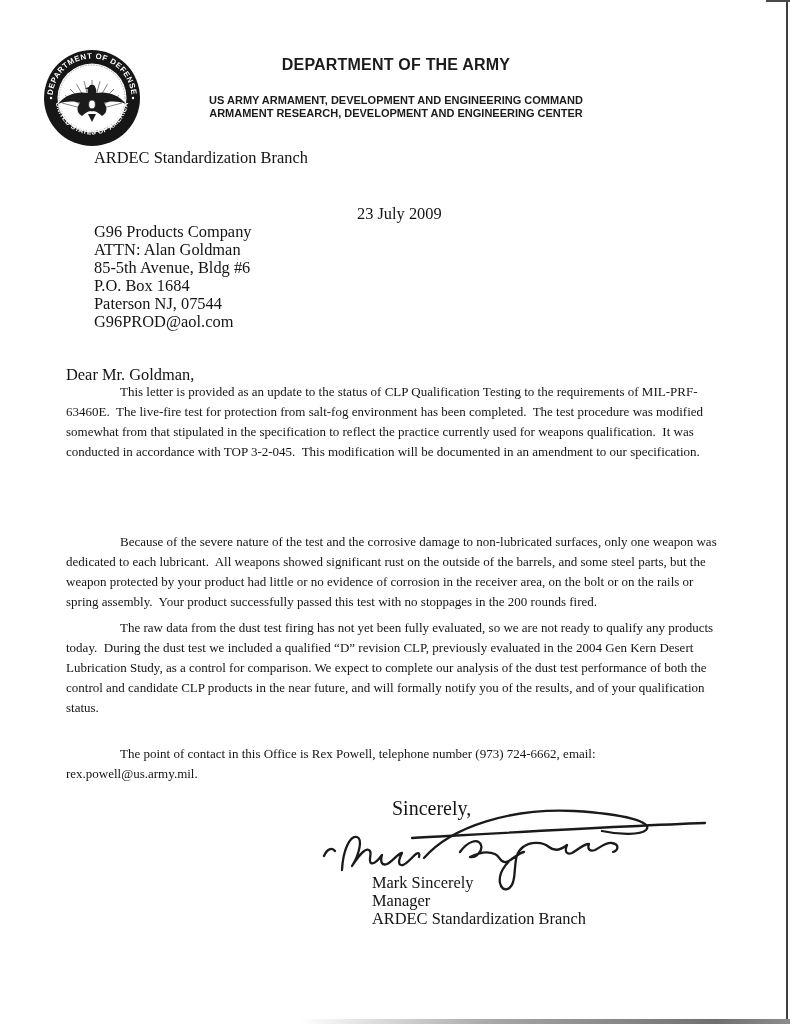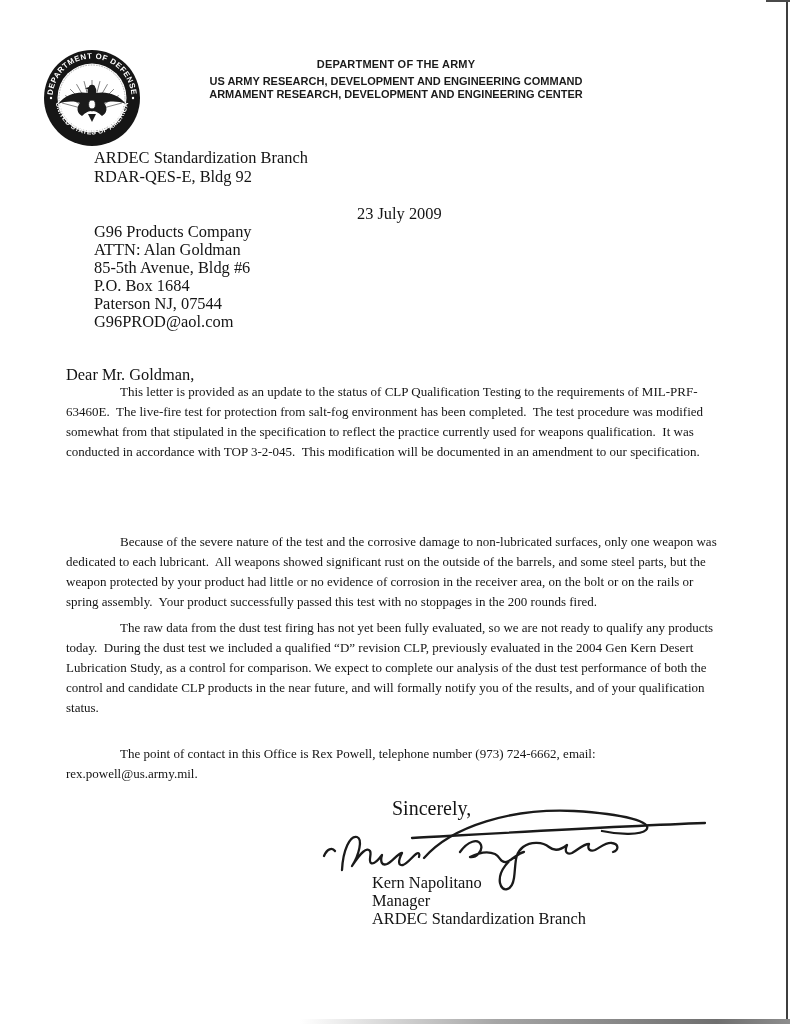--- a/index.html
+++ b/index.html
@@ -7,21 +7,21 @@
     position:relative; width:790px; height:1024px; background:#ffffff;
     overflow:hidden; font-family:"Liberation Serif", serif; color:#141414;
   }
 
   
   .seal { position:absolute; left:38px; top:48px; width:108px; height:100px; }
   .letterhead {
     position:absolute; left:150px; top:56px; width:492px; text-align:center;
     font-family:"Liberation Sans", sans-serif; font-weight:bold; color:#1b1b1b;
   }
-  .lh-title { font-size:11px; line-height:17px; margin-bottom:2px; letter-spacing:0.2px; white-space:pre;text-align:center; }
+  .lh-title { font-size:16px; line-height:17px; margin-bottom:21px; letter-spacing:0.2px; white-space:pre;text-align:center; }
   .lh-sub div { font-size:11px; line-height:13px; white-space:pre; }
 
   
   .sender   { position:absolute; left:94px;  top:149px; font-size:16.4px; line-height:18.5px; }
   .date     { position:absolute; left:357px; top:204px; font-size:16.4px; }
   .recipient{ position:absolute; left:94px;  top:223px; font-size:16.4px; line-height:18px; }
   .recipient .email { }
   .salutation { position:absolute; left:66px; top:365px; font-size:16.4px; }
 
   
@@ -86,28 +86,27 @@
         <path fill="#1b1b1b" d="M47,39 l-4,1.3 4,1.5 z"></path>
         <path fill="#1b1b1b" d="M46,66 L50,74 L54,66 Z"></path>
         <ellipse cx="50" cy="56.5" rx="3.4" ry="4.4" fill="#ffffff" stroke="#1b1b1b" stroke-width="0.8"></ellipse>
       </g>
     </svg>
   </div>
 
   <div class="letterhead">
     <div class="lh-title">DEPARTMENT OF THE ARMY</div>
     <div class="lh-sub">
-      <div>US ARMY RESEARCH, DEVELOPMENT AND ENGINEERING COMMAND</div>
+      <div>US ARMY ARMAMENT, DEVELOPMENT AND ENGINEERING COMMAND</div>
       <div>ARMAMENT RESEARCH, DEVELOPMENT AND ENGINEERING CENTER</div>
     </div>
   </div>
 
   <div class="sender">
     <div>ARDEC Standardization Branch</div>
-    <div>RDAR-QES-E, Bldg 92</div>
   </div>
 
   <div class="date">23 July 2009</div>
 
   <div class="recipient">
     <div>G96 Products Company</div>
     <div>ATTN: Alan Goldman</div>
     <div>85-5th Avenue, Bldg #6</div>
     <div>P.O. Box 1684</div>
     <div>Paterson NJ, 07544</div>
@@ -125,21 +124,21 @@
 
   <svg class="signature" viewBox="0 0 398 88" width="398" height="88" fill="none" stroke="#1a1a1a" stroke-width="2.3" stroke-linecap="round" stroke-linejoin="round">
     <path d="M12,50 C15,43 20,41 23,45"></path>
     <path d="M30,64 C31,44 38,29 45,31 C51,33 47,49 40,60 C49,46 55,41 58,45 C60,48 56,55 59,57 C62,59 67,53 70,49 C68,56 70,60 75,58 C81,55 85,48 90,47 C86,55 86,60 91,59 C96,57 100,51 104,48 C107,46 108,48 107,51"></path>
     <path d="M112,52 C140,20 200,2 262,5 C312,8 342,16 334,24 C329,29 308,29 290,25"></path>
     <path d="M100,32 C190,27 310,20 393,17"></path>
     <path d="M148,46 C156,35 166,32 169,39 C171,45 164,52 158,51 C166,47 176,45 183,48 C189,51 188,57 194,56 C201,54 206,47 212,46 C196,52 186,66 188,77 C190,87 200,85 202,72 C204,58 202,48 211,41 C219,35 231,36 237,41 C243,46 250,43 255,39 C252,46 255,49 260,47 C266,44 271,38 277,38 C275,43 278,46 283,44 C289,41 294,36 300,37 C307,38 307,44 301,46"></path>
   </svg>
 
   <div class="sigblock">
-    <div>Kern Napolitano</div>
+    <div>Mark Sincerely</div>
     <div>Manager</div>
     <div>ARDEC Standardization Branch</div>
   </div>
 
   <div class="edge-right"></div>
   <div class="edge-top-right"></div>
   <div class="bottom-strip"></div>
 
 </div>
 

